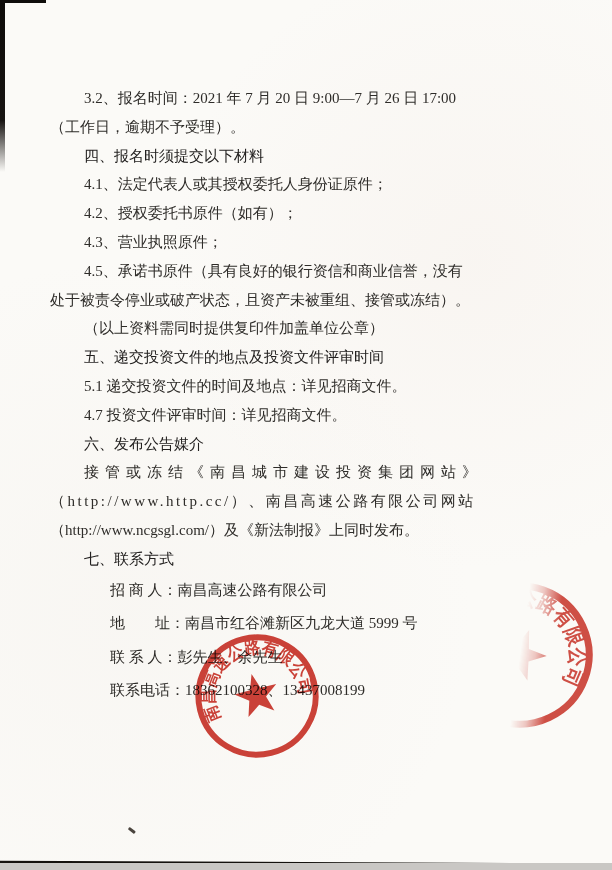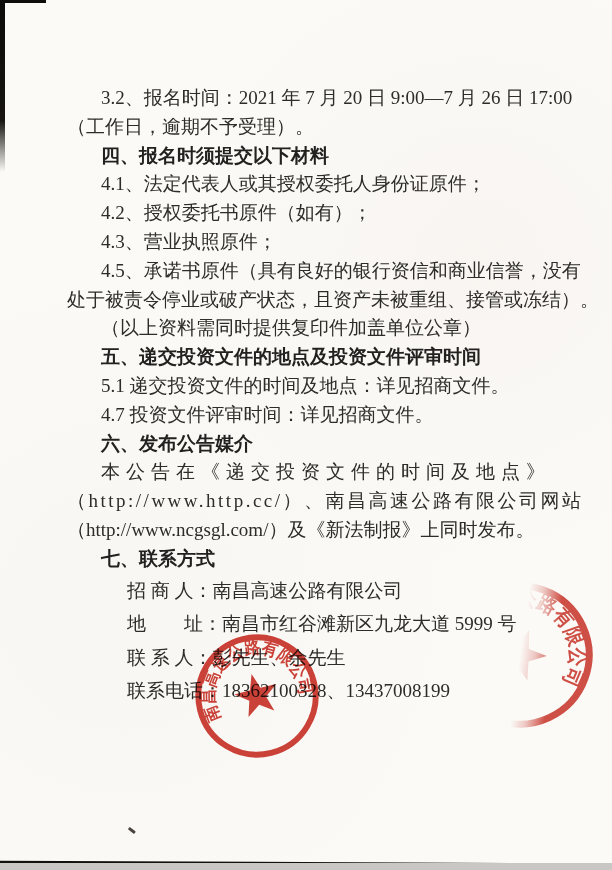--- a/index.html
+++ b/index.html
@@ -14,25 +14,25 @@
   
   .edge-left{position:absolute;left:0;top:0;width:5px;height:172px;
     background:linear-gradient(to bottom,#0d0b09 0%,#171412 70%,rgba(23,20,18,0) 100%);}
   .edge-top{position:absolute;left:0;top:0;width:46px;height:2.5px;background:#0f0d0b;}
   .edge-bottom-gray{position:absolute;left:0;bottom:0;width:612px;height:7px;background:#c9c7c4;}
   .edge-bottom-line{position:absolute;left:-4px;bottom:5px;width:622px;height:3px;background:#15120e;
     transform:rotate(0.25deg);}
   .speck{position:absolute;left:128px;top:829px;width:8px;height:2.5px;background:#4a443e;
     transform:rotate(38deg);border-radius:1px;}
   
-  .doc{position:absolute;left:67px;top:84px;width:496px;color:#2e2c29;
-    font-size:19px;z-index:1;}
+  .doc{position:absolute;left:50px;top:84px;width:496px;color:#2e2c29;
+    font-size:15px;z-index:1;}
   .line{height:28.8px;line-height:28.8px;white-space:nowrap;}
   .line.indent{padding-left:34px;}
-  .line.bold{font-weight:bold;color:#232120;}
+  .line.bold{font-weight:normal;color:#232120;}
   .line.wide{letter-spacing:6px;}
   .line.wide2{letter-spacing:2.5px;}
   .line.contact{height:33.5px;line-height:33.5px;padding-left:60px;}
   
   .stamp{position:absolute;z-index:5;mix-blend-mode:multiply;pointer-events:none;}
   .stamp svg{display:block;}
   #stamp-center{left:190px;top:629px;width:134px;height:134px;opacity:.88;
     transform:rotate(-14deg);}
   #stamp-right{left:441px;top:576px;width:158px;height:158px;opacity:.82;
     transform:rotate(20deg);
@@ -56,21 +56,21 @@
       <div class="line indent">4.1、法定代表人或其授权委托人身份证原件；</div>
       <div class="line indent">4.2、授权委托书原件（如有）；</div>
       <div class="line indent">4.3、营业执照原件；</div>
       <div class="line indent">4.5、承诺书原件（具有良好的银行资信和商业信誉，没有</div>
       <div class="line flush">处于被责令停业或破产状态，且资产未被重组、接管或冻结）。</div>
       <div class="line indent">（以上资料需同时提供复印件加盖单位公章）</div>
       <div class="line indent bold">五、递交投资文件的地点及投资文件评审时间</div>
       <div class="line indent">5.1 递交投资文件的时间及地点：详见招商文件。</div>
       <div class="line indent">4.7 投资文件评审时间：详见招商文件。</div>
       <div class="line indent bold">六、发布公告媒介</div>
-      <div class="line indent wide">本公告在《递交投资文件的时间及地点》</div>
+      <div class="line indent wide">接管或冻结《南昌城市建设投资集团网站》</div>
       <div class="line flush wide2">（http://www.http.cc/）、南昌高速公路有限公司网站</div>
       <div class="line flush">（http://www.ncgsgl.com/）及《新法制报》上同时发布。</div>
       <div class="line indent bold">七、联系方式</div>
       <div class="line contact">招 商 人：南昌高速公路有限公司</div>
       <div class="line contact">地　　址：南昌市红谷滩新区九龙大道 5999 号</div>
       <div class="line contact">联 系 人：彭先生、余先生</div>
       <div class="line contact">联系电话：18362100328、13437008199</div>
     </div>
 
   <div class="stamp" id="stamp-center">

